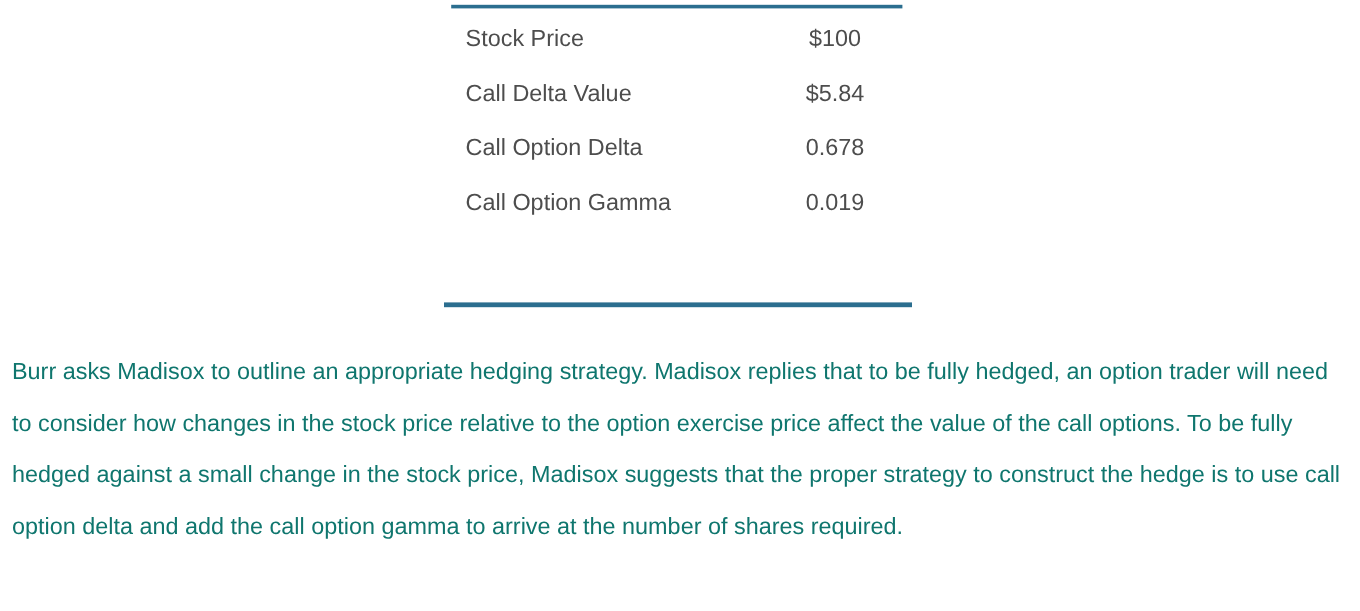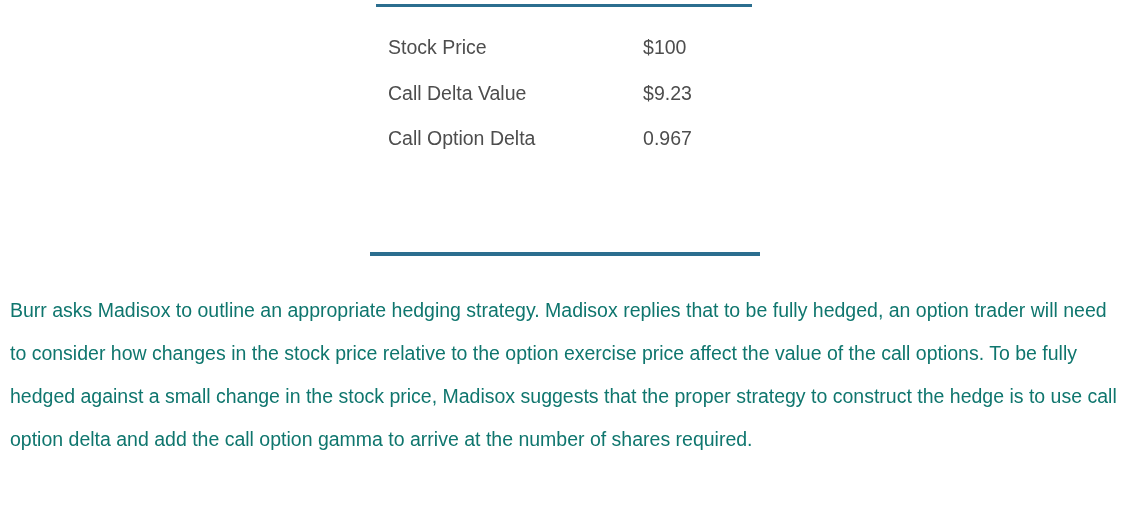--- a/index.html
+++ b/index.html
@@ -29,41 +29,41 @@
     left: 6px;
     top: 4px;
     width: 376px;
     height: 3px;
     background: #2b6e8f;
   }
 
   #data-table {
     position: absolute;
     left: 0px;
-    top: 25px;
+    top: 10px;
     width: 390px;
     border-collapse: collapse;
   }
 
   #data-table td {
     padding: 0;
     height: 45.5px;
     vertical-align: middle;
     font-size: 19.5px;
     color: #4d4d4d;
     white-space: nowrap;
   }
 
   #data-table td.lbl {
     text-align: left;
     padding-left: 18px;
   }
 
   #data-table td.val {
-    text-align: left;
+    text-align: center;
     padding-right: 22px;
   }
 
   #table-bottom-rule {
     position: absolute;
     left: 0px;
     top: 252px;
     width: 390px;
     height: 4px;
     background: #2b6e8f;
@@ -90,25 +90,29 @@
   <div id="table-top-rule"></div>
 
   <table id="data-table">
     <tbody>
       <tr>
         <td class="lbl">Stock Price</td>
         <td class="val">$100</td>
       </tr>
       <tr>
         <td class="lbl">Call Delta Value</td>
-        <td class="val">$9.23</td>
+        <td class="val">$5.84</td>
       </tr>
       <tr>
         <td class="lbl">Call Option Delta</td>
-        <td class="val">0.967</td>
+        <td class="val">0.678</td>
+      </tr>
+      <tr>
+        <td class="lbl">Call Option Gamma</td>
+        <td class="val">0.019</td>
       </tr>
     </tbody>
   </table>
 
   <div id="table-bottom-rule"></div>
 
 </div>
 
 <p id="vignette-paragraph">Burr asks Madisox to outline an appropriate hedging strategy. Madisox replies that to be fully hedged, an option trader will need to consider how changes in the stock price relative to the option exercise price affect the value of the call options. To be fully hedged against a small change in the stock price, Madisox suggests that the proper strategy to construct the hedge is to use call option delta and add the call option gamma to arrive at the number of shares required.</p>
 

